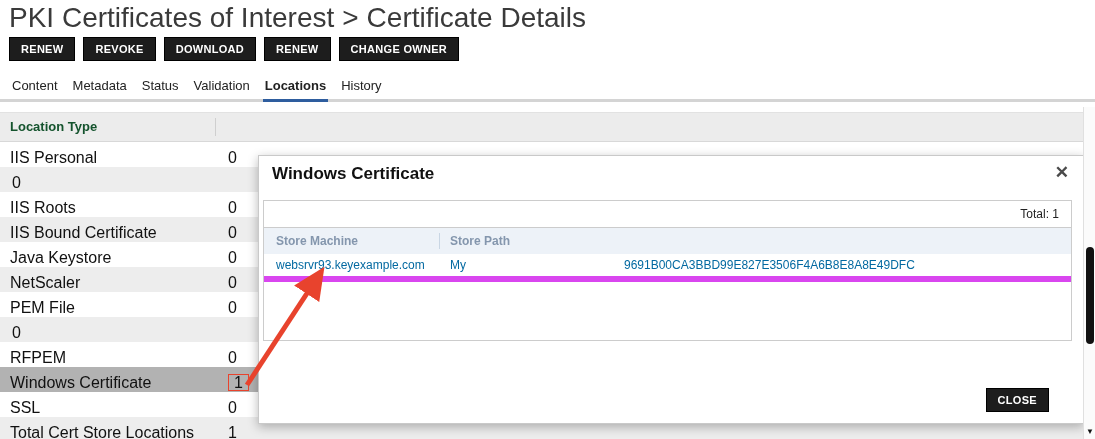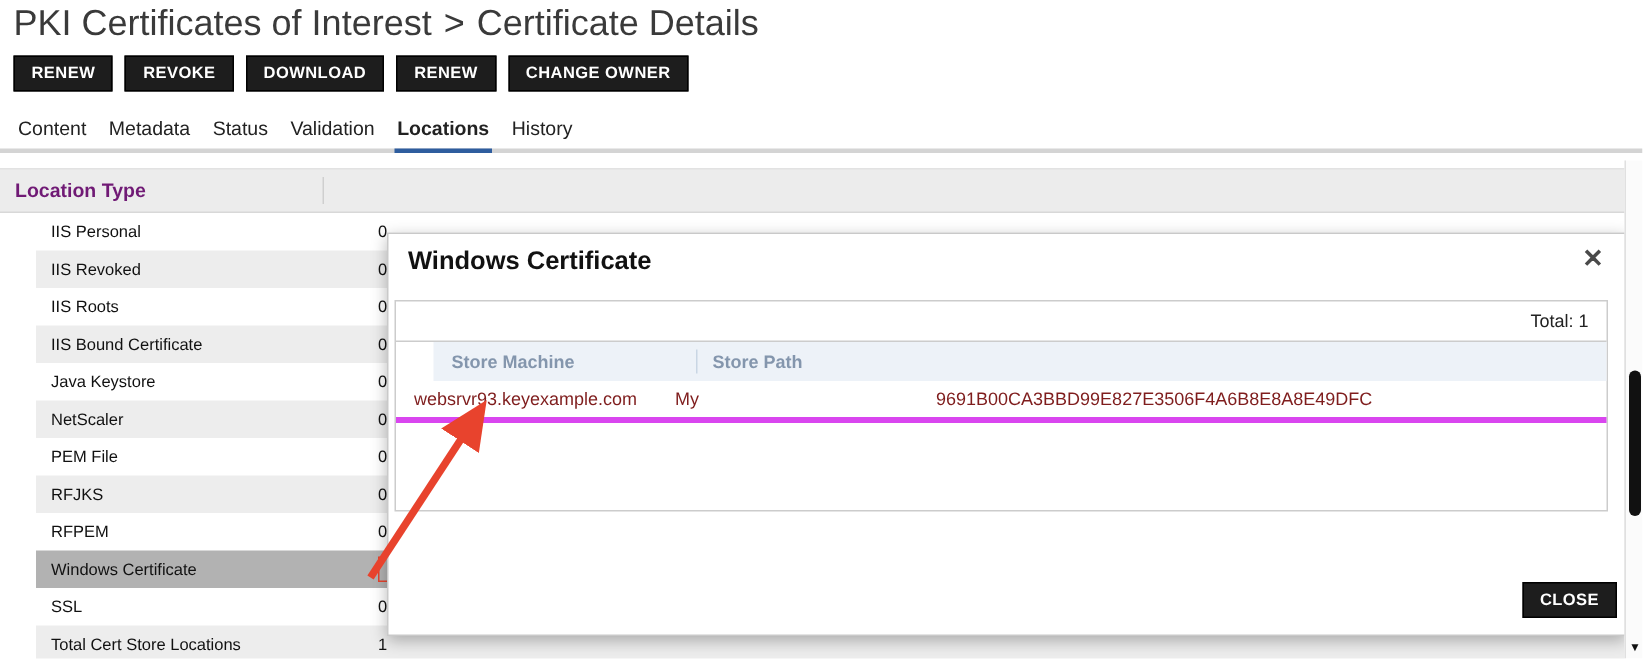--- a/index.html
+++ b/index.html
@@ -5,21 +5,21 @@
   * { margin:0; padding:0; box-sizing:border-box; }
   html,body { width:1095px; height:439px; }
   body {
     font-family:"Liberation Sans", sans-serif;
     background:#ffffff;
     position:relative;
     overflow:hidden;
     color:#1a1a1a;
   }
   
-  .breadcrumb { position:absolute; left:9px; top:2px; font-size:24px; color:#3a3a3a; white-space:nowrap; }
+  .breadcrumb { position:absolute; left:9px; top:2px; font-size:28px; color:#3a3a3a; white-space:nowrap; }
   .breadcrumb .sep { margin:0 8px; color:#3a3a3a; }
 
   
   .toolbar { position:absolute; left:9px; top:37px; display:flex; gap:8px; z-index:2; }
   .btn {
     background:#1d1d1d; color:#ffffff; font-family:inherit;
     font-size:11px; font-weight:bold; letter-spacing:.3px;
     padding:5px 11px; border:1px solid #000; cursor:pointer; white-space:nowrap;
   }
 
@@ -30,54 +30,54 @@
     border-bottom:3px solid #d4d4d4; z-index:2; background:#fff;
   }
   .tab { font-size:13px; color:#222; padding:7px 2px 5px 2px; cursor:pointer; white-space:nowrap; }
   .tab.active { font-weight:bold; border-bottom:3px solid #2e5d9e; margin-bottom:-3px;text-align:center; }
 
   
   .loc-table { position:absolute; left:0; top:112px; width:1083px; z-index:1; }
   .loc-header {
     display:flex; height:30px; align-items:center;
     background:#ececec; border-top:1px solid #e2e2e2; border-bottom:1px solid #d8d8d8;
-    color:#701a75; font-weight:bold; font-size:13px;
+    color:#14532d; font-weight:bold; font-size:13px;
   }
   .loc-header .c1 { width:216px; padding-left:10px; border-right:1px solid #cfcfcf; height:18px; line-height:18px; }
   .loc-header .c2 { flex:1; padding-left:16px; border-right:1px solid #cfcfcf; height:18px; line-height:18px; }
-  .loc-row { display:flex; height:25px; align-items:center; font-size:11px; color:#111; cursor:pointer;margin-left:24px; }
+  .loc-row { display:flex; height:25px; align-items:flex-end; font-size:16px; color:#111; cursor:pointer; }
   .loc-row.alt { background:#ededed; }
   .loc-row.hl { background:#b2b2b2; }
   .loc-row .c1 { width:216px; padding-left:10px; }
   .loc-row .c2 { flex:1; padding-left:12px; }
   .red-box { display:inline-block; border:1px solid var(--annot,#e8432d); padding:0 5px; line-height:15px; }
 
   
   .modal {
     position:absolute; left:258px; top:155px; width:826px; height:269px;
     background:#ffffff; border:1px solid #c9c9c9;
     box-shadow:0 3px 10px rgba(0,0,0,.28); z-index:10;
   }
   .modal-title { position:absolute; left:13px; top:8px; font-size:17px; font-weight:bold; color:#111; }
   .modal-close { position:absolute; right:14px; top:6px; font-size:17px; font-weight:bold; color:#4a4a4a; cursor:pointer; }
   .modal-table { position:absolute; left:4px; top:44px; width:809px; height:141px; border:1px solid #cccccc; background:#fff; }
   .total-row {
     height:27px; border-bottom:1px solid #cccccc;
     display:flex; justify-content:flex-end; align-items:center;
     padding-right:12px; font-size:12px; color:#222;
   }
-  .mt-header { display:flex; height:26px; align-items:center; background:#edf2f8; font-size:12px; font-weight:bold; color:#8496ad;margin-left:25px; }
+  .mt-header { display:flex; height:26px; align-items:center; background:#edf2f8; font-size:12px; font-weight:bold; color:#8496ad; }
   .mt-header .mc1 { width:175px; padding-left:12px; }
   .mt-header .mc2 { width:172px; padding-left:10px; border-left:1px solid #c9d6e4; height:16px; line-height:16px; }
   .mt-header .mc3 { flex:1; padding-left:12px; border-left:1px solid #c9d6e4; height:16px; line-height:16px; }
-  .mt-row { display:flex; height:28px; align-items:center; font-size:12px; color:#7f1d1d; border-bottom:4px solid #d946ef; }
+  .mt-row { display:flex; height:28px; align-items:center; font-size:12px; color:#0369a1; border-bottom:6px solid #d946ef; }
   .mt-row .mc1 { width:175px; padding-left:12px; }
   .mt-row .mc2 { width:172px; padding-left:11px; }
   .mt-row .mc3 { flex:1; padding-left:13px; }
-  .close-btn { position:absolute; right:5px; bottom:11px; }
+  .close-btn { position:absolute; right:34px; bottom:11px; }
 
   
   .arrow-layer { position:absolute; left:225px; top:255px; width:125px; height:145px; z-index:60; pointer-events:none; }
 
   
   .scrollbar {
     position:absolute; right:0; top:107px; width:12px; height:332px;
     background:#fbfbfb; border-left:1px solid #e0e0e0; z-index:40;
   }
   .scroll-thumb { position:absolute; left:2px; top:140px; width:8px; height:97px; background:#111; border-radius:4px; cursor:pointer; }
@@ -110,21 +110,20 @@
 <div class="loc-table">
   <div class="loc-header">
     <div class="c1">Location Type</div>
   </div>
   <div>
       <div class="loc-row">
         <div class="c1">IIS Personal</div>
         <div class="c2">0</div>
       </div>
       <div class="loc-row alt">
-        <div class="c1">IIS Revoked</div>
         <div class="c2">0</div>
       </div>
       <div class="loc-row">
         <div class="c1">IIS Roots</div>
         <div class="c2">0</div>
       </div>
       <div class="loc-row alt">
         <div class="c1">IIS Bound Certificate</div>
         <div class="c2">0</div>
       </div>
@@ -134,21 +133,20 @@
       </div>
       <div class="loc-row alt">
         <div class="c1">NetScaler</div>
         <div class="c2">0</div>
       </div>
       <div class="loc-row">
         <div class="c1">PEM File</div>
         <div class="c2">0</div>
       </div>
       <div class="loc-row alt">
-        <div class="c1">RFJKS</div>
         <div class="c2">0</div>
       </div>
       <div class="loc-row">
         <div class="c1">RFPEM</div>
         <div class="c2">0</div>
       </div>
       <div class="loc-row alt hl">
         <div class="c1">Windows Certificate</div>
         <div class="c2"><span class="red-box">1</span></div>
       </div>

